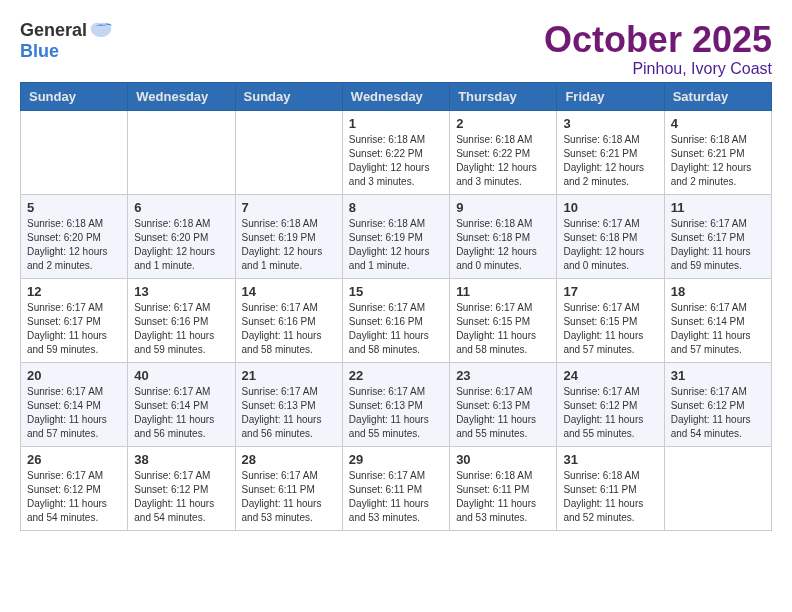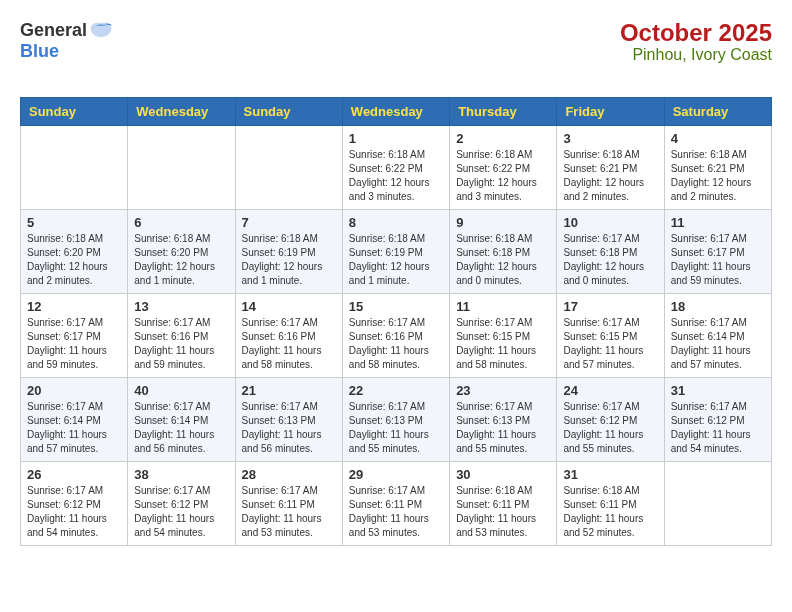--- a/index.html
+++ b/index.html
@@ -7,21 +7,21 @@
       font-family: Arial, sans-serif;
       background: #fff;
       width: 792px;
       min-height: 612px;
       padding: 20px;
     }
     .header {
       display: flex;
       justify-content: space-between;
       align-items: flex-start;
-      margin-bottom: 33px;
+      margin-bottom: 4px;
     }
     .logo {
       display: flex;
       align-items: center;
     }
     .logo-text-general {
       font-size: 18px;
       font-weight: bold;
       color: #333;
     }
@@ -33,37 +33,37 @@
     .logo-icon {
       width: 24px;
       height: 20px;
       margin-left: 2px;
       margin-right: -2px;
     }
     .title-block {
       text-align: right;
     }
     .month-title {
-      font-size: 24px;
+      font-size: 36px;
       font-weight: bold;
-      color: #b91c1c;
+      color: #701a75;
       line-height: 1.1;
     }
     .location-title {
       font-size: 16px;
-      color: #4d7c0f;
+      color: #4c1d95;
     }
     .calendar {
       width: 100%;
       border-collapse: collapse;
       border: 1px solid #ccc;
     }
     .calendar th {
       background-color: #2e6db4;
-      color: #fde047;
+      color: #e5e5e5;
       text-align: left;
       padding: 6px 8px;
       font-size: 13px;
       border: 1px solid #2563a0;
     }
     .calendar td {
       vertical-align: top;
       border: 1px solid #ccc;
       padding: 5px 6px;
       width: calc(100% / 7);

